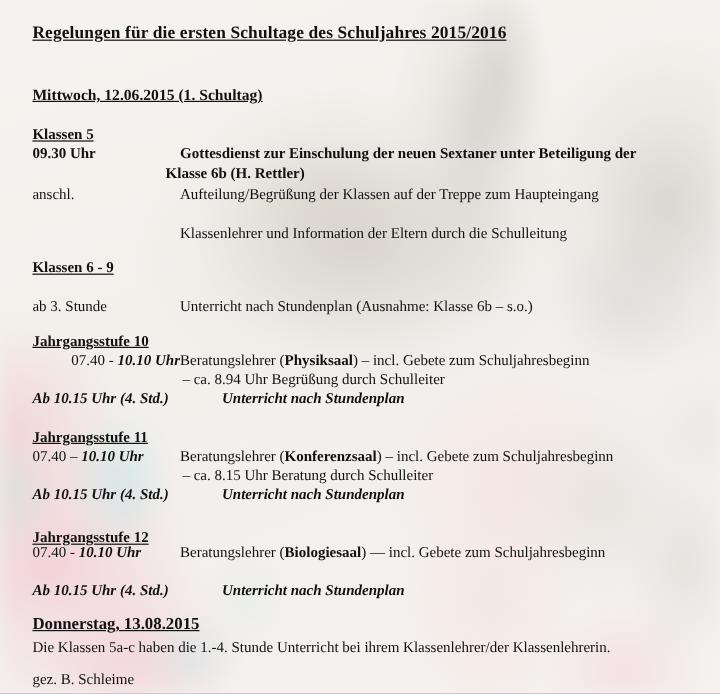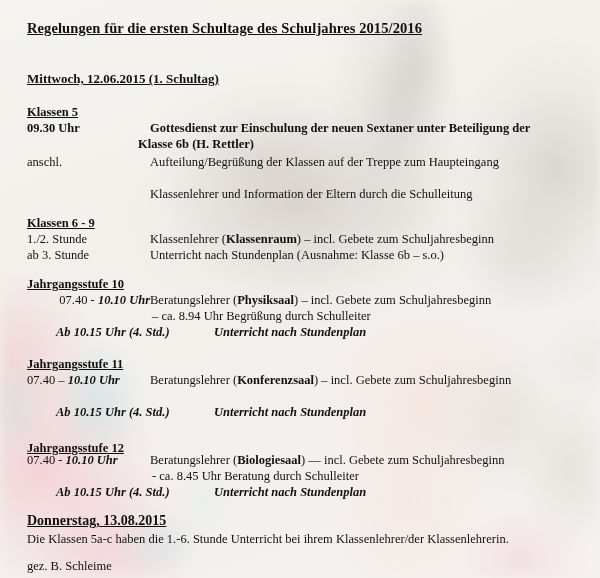--- a/index.html
+++ b/index.html
@@ -113,21 +113,21 @@
     vertical-align: top;
     font-size: 12.5px;
   }
   .col-r {
     display: inline-block;
     vertical-align: top;
     font-size: 12.5px;
   }
   .b  { font-weight: bold; }
   .bi { font-weight: bold; font-style: italic; }
-  .wide { display:inline-block; width: 158px; margin-left: 29px; }
+  .wide { display:inline-block; width: 158px; }
 </style>
 </head>
 <body>
 
 <div id="page">
 
   <div class="bg-layer bg-base"></div>
   <div class="bg-layer bg-head"></div>
   <div class="bg-layer bg-rightdark"></div>
   <div class="bg-layer bg-pink"></div>
@@ -150,56 +150,53 @@
     <div class="row line b" style="top:137px; left:138px;">Klasse 6b (H. Rettler)</div>
 
     <div class="row line" style="top:155px;">
       <span class="col-l">anschl.</span><span class="col-r">Aufteilung/Begrüßung der Klassen auf der Treppe zum Haupteingang</span>
     </div>
 
     <div class="row line" style="top:187px; left:150px;">Klassenlehrer und Information der Eltern durch die Schulleitung</div>
 
     <div class="row hd grphead" style="top:216px;">Klassen 6 - 9</div>
 
-    <div class="row line" style="top:232px;">
-      <span class="col-l">1./2. Stunde</span><span class="col-r"><span>Klassenlehrer (</span><span class="b">Klassenraum</span><span>) – incl. Gebete zum Schuljahresbeginn</span></span>
-    </div>
 
     <div class="row line" style="top:248px;">
       <span class="col-l">ab 3. Stunde</span><span class="col-r">Unterricht nach Stundenplan (Ausnahme: Klasse 6b – s.o.)</span>
     </div>
 
     <div class="row hd grphead" style="top:277px;">Jahrgangsstufe 10</div>
 
     <div class="row line" style="top:293px;text-align:right;">
       <span class="col-l"><span>07.40 - </span><span class="bi">10.10 Uhr</span></span><span class="col-r"><span>Beratungslehrer (</span><span class="b">Physiksaal</span><span>) – incl. Gebete zum Schuljahresbeginn</span></span>
     </div>
     <div class="row line" style="top:309px; left:152px;">–  ca. 8.94 Uhr Begrüßung durch Schulleiter</div>
     <div class="row line bi" style="top:325px;">
       <span class="wide">Ab 10.15 Uhr (4. Std.)</span><span>Unterricht nach Stundenplan</span>
     </div>
 
     <div class="row hd grphead" style="top:357px;">Jahrgangsstufe 11</div>
 
     <div class="row line" style="top:373px;">
       <span class="col-l"><span>07.40 – </span><span class="bi">10.10 Uhr</span></span><span class="col-r"><span>Beratungslehrer (</span><span class="b">Konferenzsaal</span><span>) – incl. Gebete zum Schuljahresbeginn</span></span>
     </div>
+    <div class="row line" style="top:389px; left:152px;">– ca. 8.15 Uhr Beratung durch Schulleiter</div>
     <div class="row line bi" style="top:405px;">
       <span class="wide">Ab 10.15 Uhr (4. Std.)</span><span>Unterricht nach Stundenplan</span>
     </div>
 
     <div class="row hd grphead" style="top:441px;">Jahrgangsstufe 12</div>
 
     <div class="row line" style="top:453px;">
       <span class="col-l"><span>07.40 - </span><span class="bi">10.10 Uhr</span></span><span class="col-r"><span>Beratungslehrer (</span><span class="b">Biologiesaal</span><span>) — incl. Gebete zum Schuljahresbeginn</span></span>
     </div>
-    <div class="row line" style="top:469px; left:152px;">- ca. 8.45 Uhr Beratung durch Schulleiter</div>
     <div class="row line bi" style="top:485px;">
       <span class="wide">Ab 10.15 Uhr (4. Std.)</span><span>Unterricht nach Stundenplan</span>
     </div>
 
     <div class="row hd dayhead2" style="top:513px;">Donnerstag, 13.08.2015</div>
-    <div class="row line" style="top:532px;">Die Klassen 5a-c haben die 1.-6. Stunde Unterricht bei ihrem Klassenlehrer/der Klassenlehrerin.</div>
+    <div class="row line" style="top:532px;">Die Klassen 5a-c haben die 1.-4. Stunde Unterricht bei ihrem Klassenlehrer/der Klassenlehrerin.</div>
 
     <div class="row line" style="top:559px;">gez. B. Schleime</div>
 
   </div>
 </div>
 
 </body></html>

